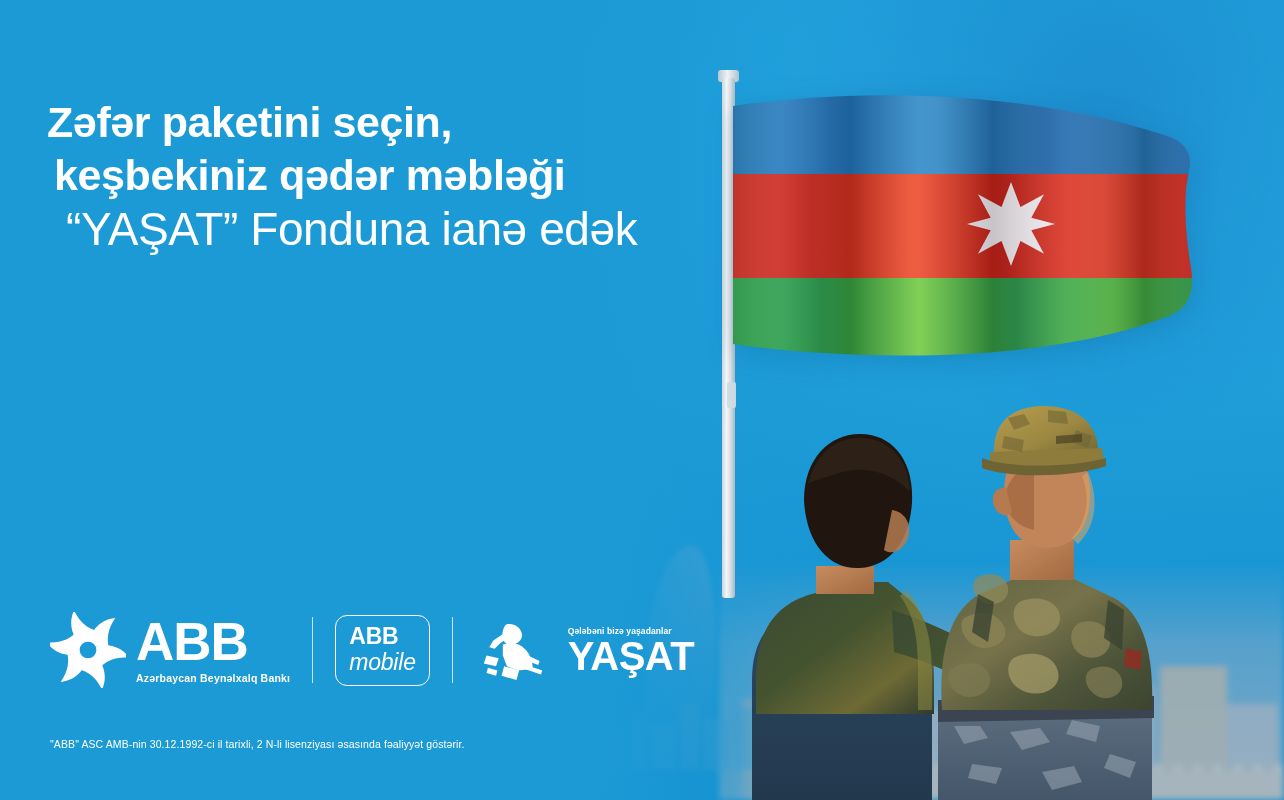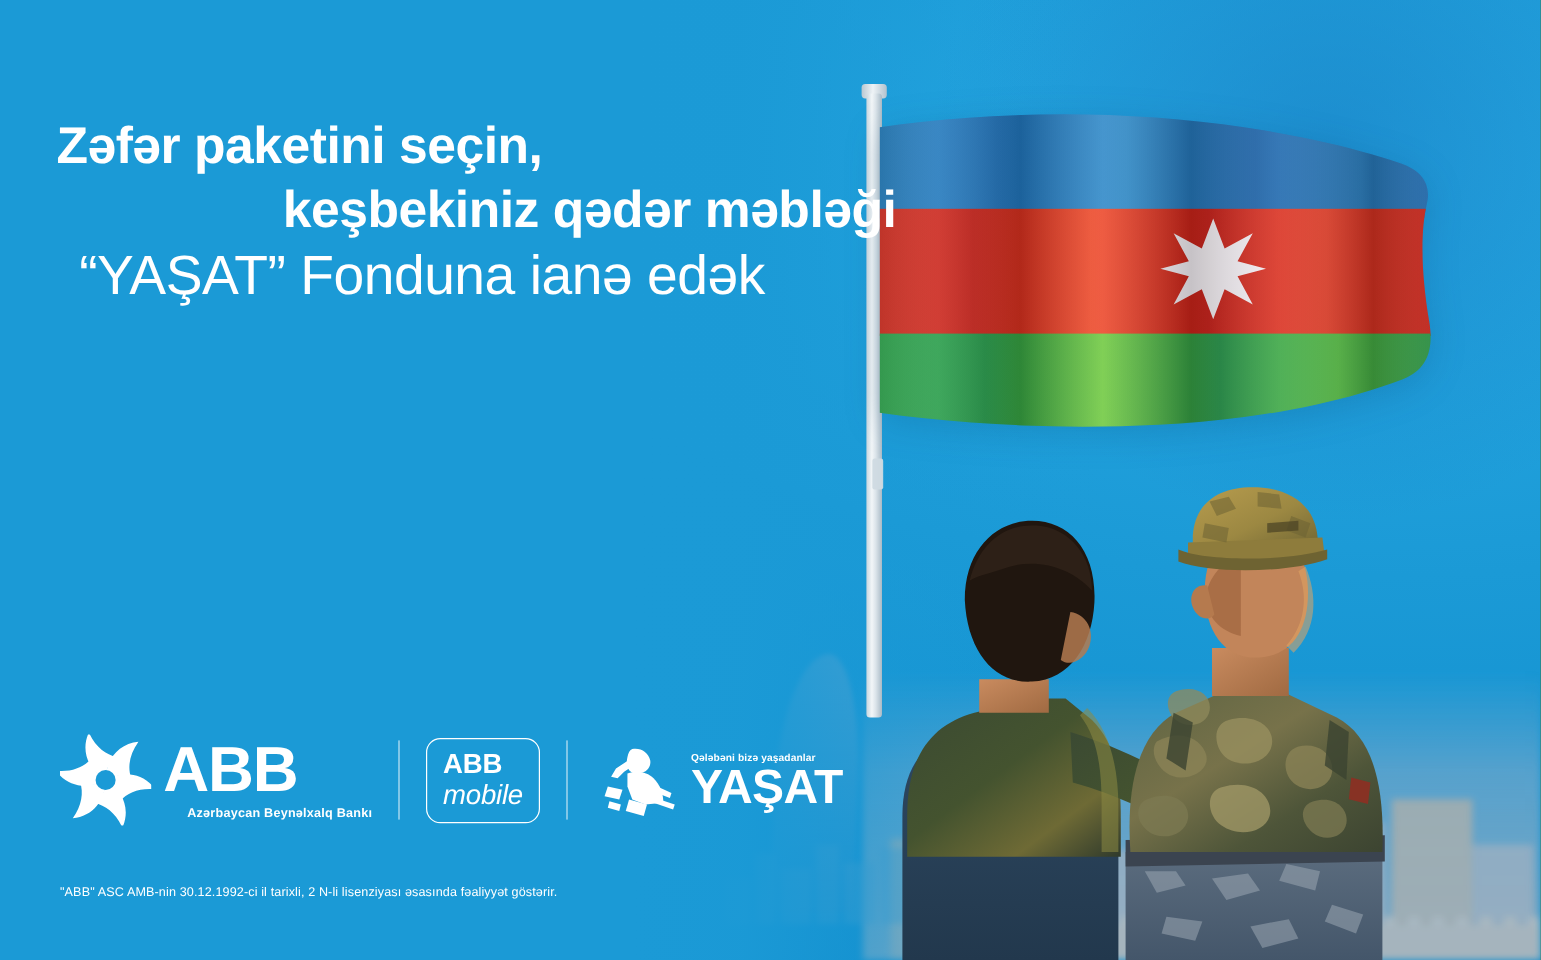--- a/index.html
+++ b/index.html
@@ -1,20 +1,20 @@
 <!DOCTYPE html>
 <html><head>
 <meta charset="utf-8">
 <style>
   html,body{margin:0;padding:0;background:#0f87c4;}
   body{font-family:"Liberation Sans",sans-serif;}
 
   #banner{
     position:relative;width:1284px;height:800px;overflow:hidden;
-    background:#4d7c0f;
+    background:#737373;
   }
 
   
   .sky{
     position:absolute;inset:0;
     background:
       radial-gradient(140% 100% at 88% 18%, #28a9e4 0%, #1b9ad6 42%, #1391d0 72%, #0f86c6 100%);
   }
   .sky-deep{
     position:absolute;right:0;top:0;width:46%;height:62%;
@@ -95,49 +95,49 @@
   .figures svg{display:block;width:100%;height:100%;}
 
   
   .headline{
     position:absolute;left:47px;top:96px;width:700px;
     color:#ffffff;letter-spacing:-.4px;
   }
   .headline .l1,.headline .l2{
     font-weight:700;font-size:43px;line-height:53px;white-space:nowrap;
   }
-  .headline .l2{padding-left:7px;text-align:right;}
+  .headline .l2{padding-left:7px;}
   .headline .l3{
     font-weight:400;font-size:46px;line-height:54px;white-space:nowrap;padding-left:7px;margin-left:12px;
   }
 
   
   .logobar{
     position:absolute;left:50px;bottom:112px;display:flex;align-items:center;gap:0;
   }
   .abb-lockup{display:flex;align-items:center;gap:10px;}
   .abb-mark{width:76px;height:76px;}
   .abb-mark svg{display:block;width:100%;height:100%;}
   .abb-words{display:flex;flex-direction:column;justify-content:center;}
   .abb-words .big{
     color:#fff;font-weight:700;font-size:53px;line-height:50px;letter-spacing:-1px;
   }
   .abb-words .sub{
-    color:#fff;font-size:10.5px;font-weight:600;letter-spacing:.2px;margin-top:5px;white-space:nowrap;margin-left:20px;
+    color:#fff;font-size:10.5px;font-weight:600;letter-spacing:.2px;margin-top:5px;white-space:nowrap;
   }
   .divider{width:1px;height:66px;background:rgba(255,255,255,.75);margin:0 22px;}
   .mobilebox{
     border:1.6px solid #fff;border-radius:12px;padding:9px 13px 11px;line-height:1;
   }
   .mobilebox .m1{color:#fff;font-weight:700;font-size:23px;letter-spacing:-.2px;}
   .mobilebox .m2{color:#fff;font-weight:300;font-size:23px;letter-spacing:-.2px;margin-top:3px;font-style:italic;}
   .yasat{display:flex;align-items:center;gap:9px;}
   .yasat-mark{width:72px;height:68px;}
   .yasat-mark svg{display:block;width:100%;height:100%;}
-  .yasat-words{display:flex;flex-direction:column;}
+  .yasat-words{display:flex;flex-direction:column;margin-left:12px;}
   .yasat-words .tag{
     color:#fff;font-size:8.5px;font-weight:600;letter-spacing:.1px;margin-bottom:1px;white-space:nowrap;
   }
   .yasat-words .big{
     color:#fff;font-weight:700;font-size:40px;line-height:38px;letter-spacing:-.5px;white-space:nowrap;
   }
 
   
   .legal{
     position:absolute;left:50px;bottom:48px;color:#fff;font-size:10.5px;line-height:16px;

